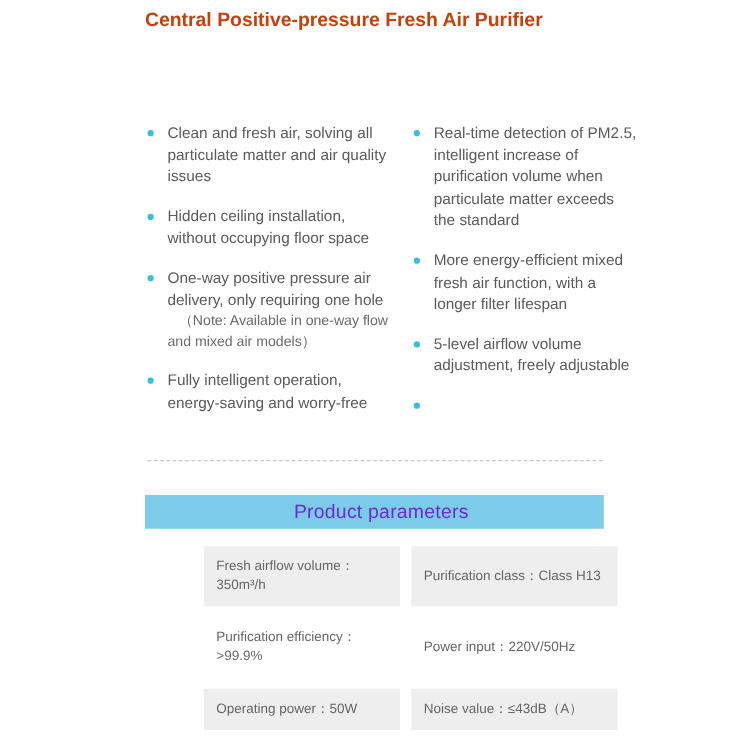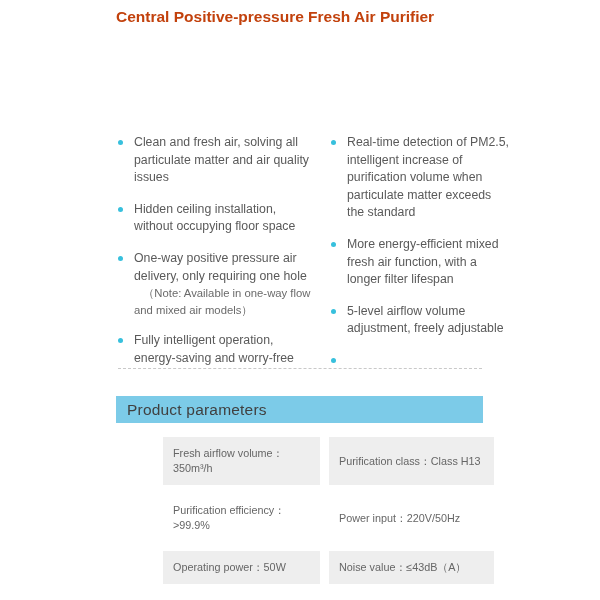--- a/index.html
+++ b/index.html
@@ -19,21 +19,21 @@
     font-size:21px;font-weight:bold;color:#333333;
     letter-spacing:.2px;line-height:30px;margin:0;padding-top:2px;
   }
   .subtitle{
     font-size:15.5px;font-weight:bold;color:#c2410c;
     line-height:21px;margin:6px 0 0 0;width:330px;
   }
 
   
   .features{position:absolute;left:112px;top:98px;width:380px;}
-  .col{position:absolute;top:0;margin-top:36px;}
+  .col{position:absolute;top:0;}
   .col-left{left:0px;width:200px;}
   .col-right{left:213px;width:185px;}
 
   .feat{position:relative;padding-left:22px;margin-bottom:14px;}
   .feat .dot{
     position:absolute;left:6px;top:6px;
     width:5px;height:5px;border-radius:50%;
     background:#37c0dd;
   }
   .feat .txt{
@@ -51,21 +51,21 @@
     border-top:1px dashed #c9c9c9;
   }
 
   
   .params-bar{
     position:absolute;left:116px;top:396px;width:367px;height:27px;
     background:#7ccbe8;
   }
   .params-bar span{
     display:block;font-size:15.5px;line-height:27px;
-    color:#404040;padding-left:11px;letter-spacing:.2px;
+    color:#6d28d9;padding-left:11px;letter-spacing:.2px;text-align:center;
   }
 
   .table{position:absolute;left:116px;top:437px;width:367px;}
   .row{display:flex;gap:9px;margin-bottom:9px;}
   .cell{
     flex:0 0 auto;
     font-size:10.8px;line-height:15px;color:#666666;
     padding:9px 10px;box-sizing:border-box;
     display:flex;flex-direction:column;justify-content:center;
   }

